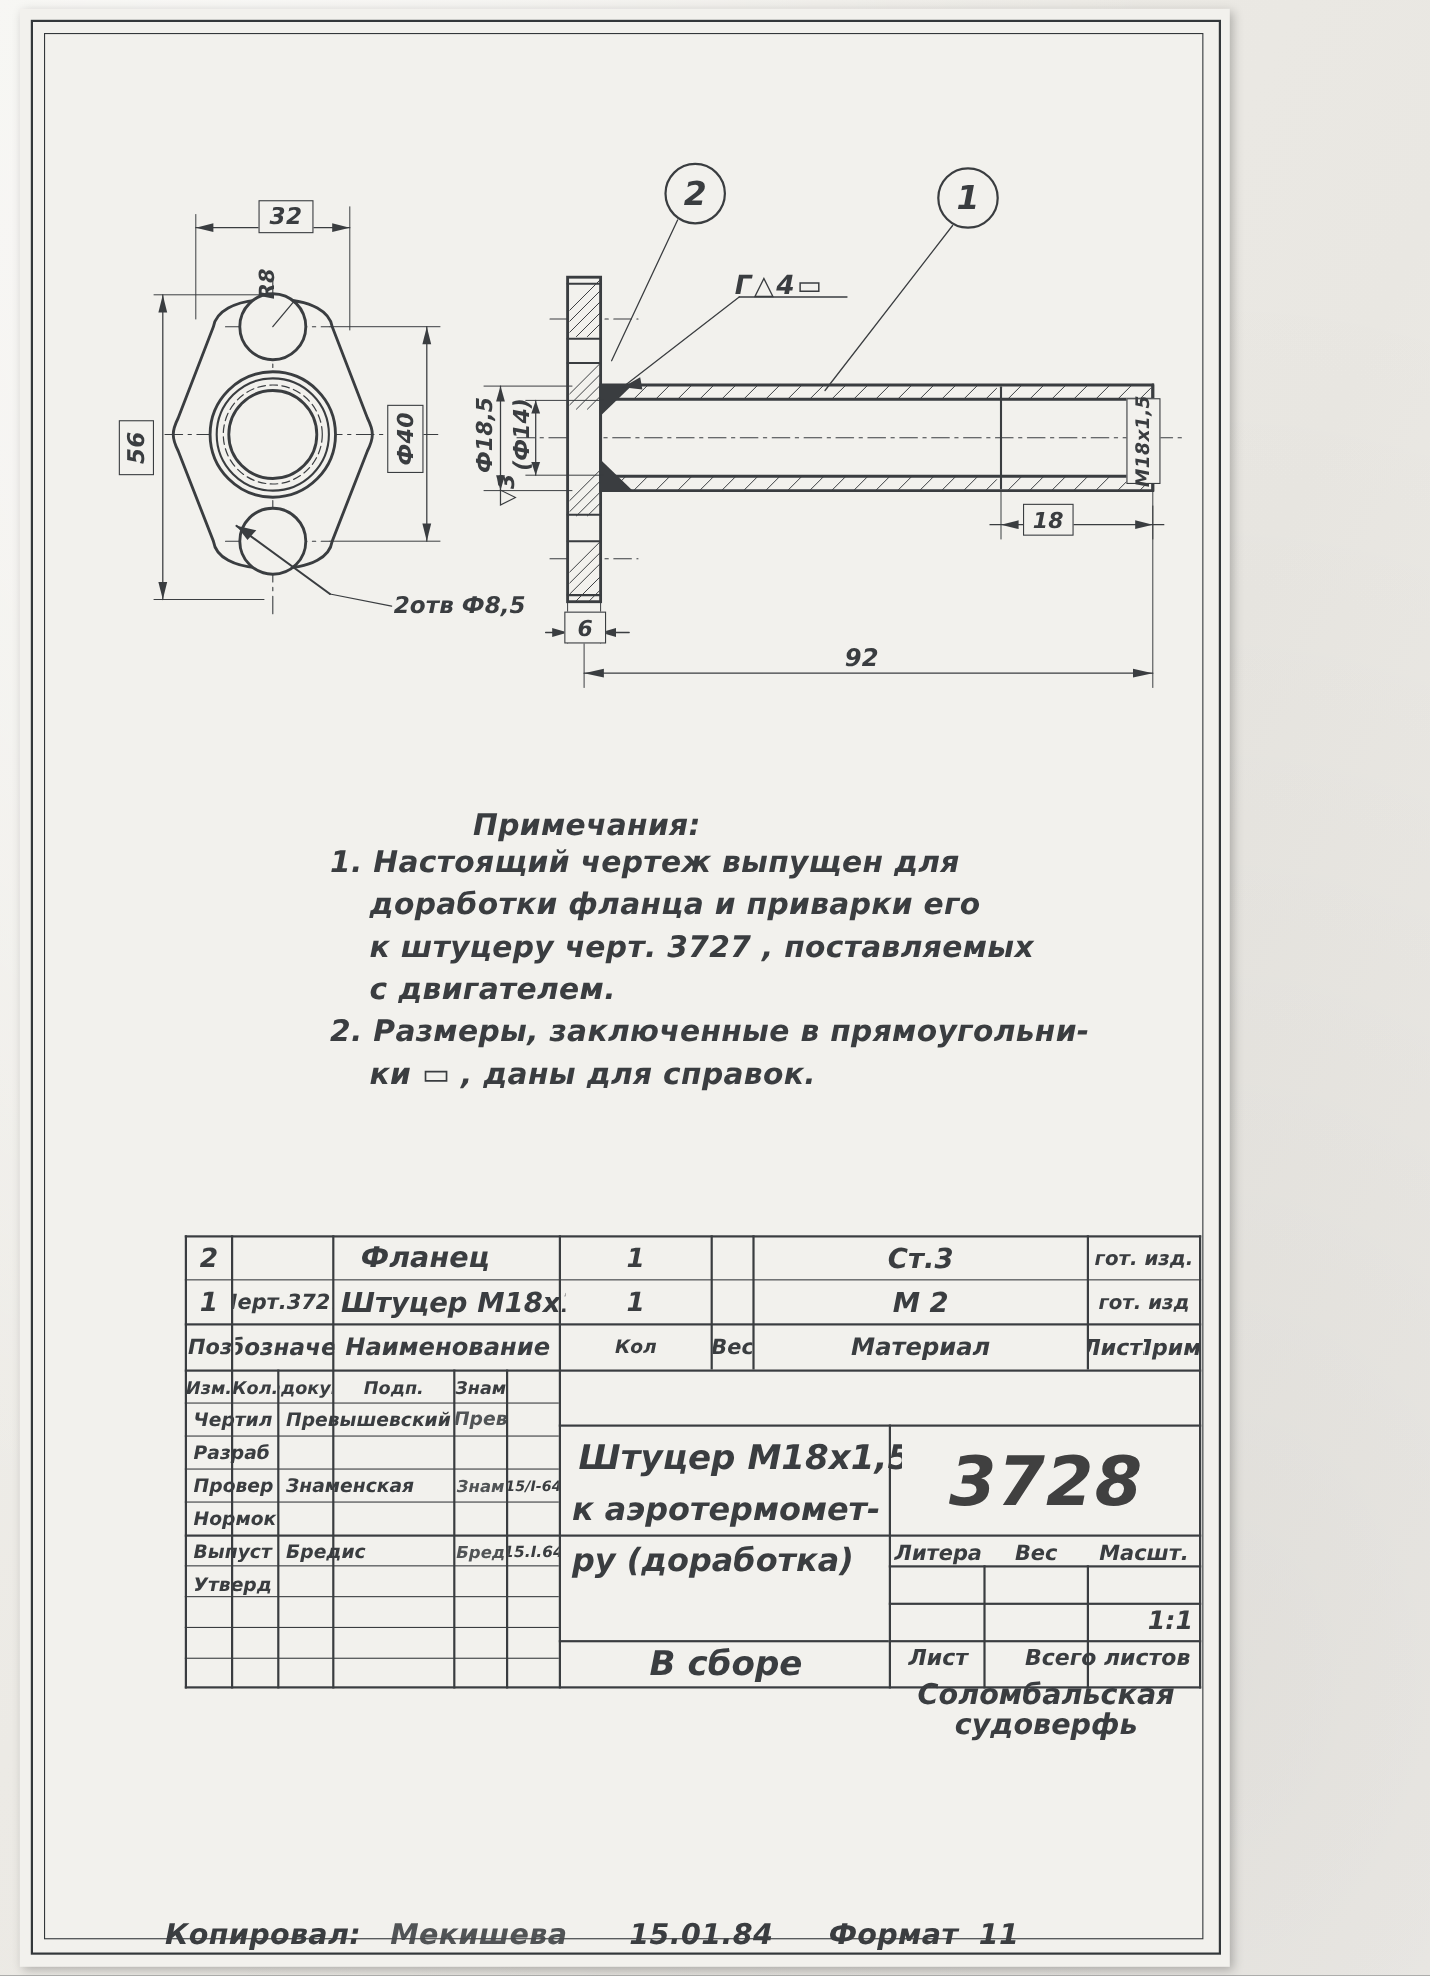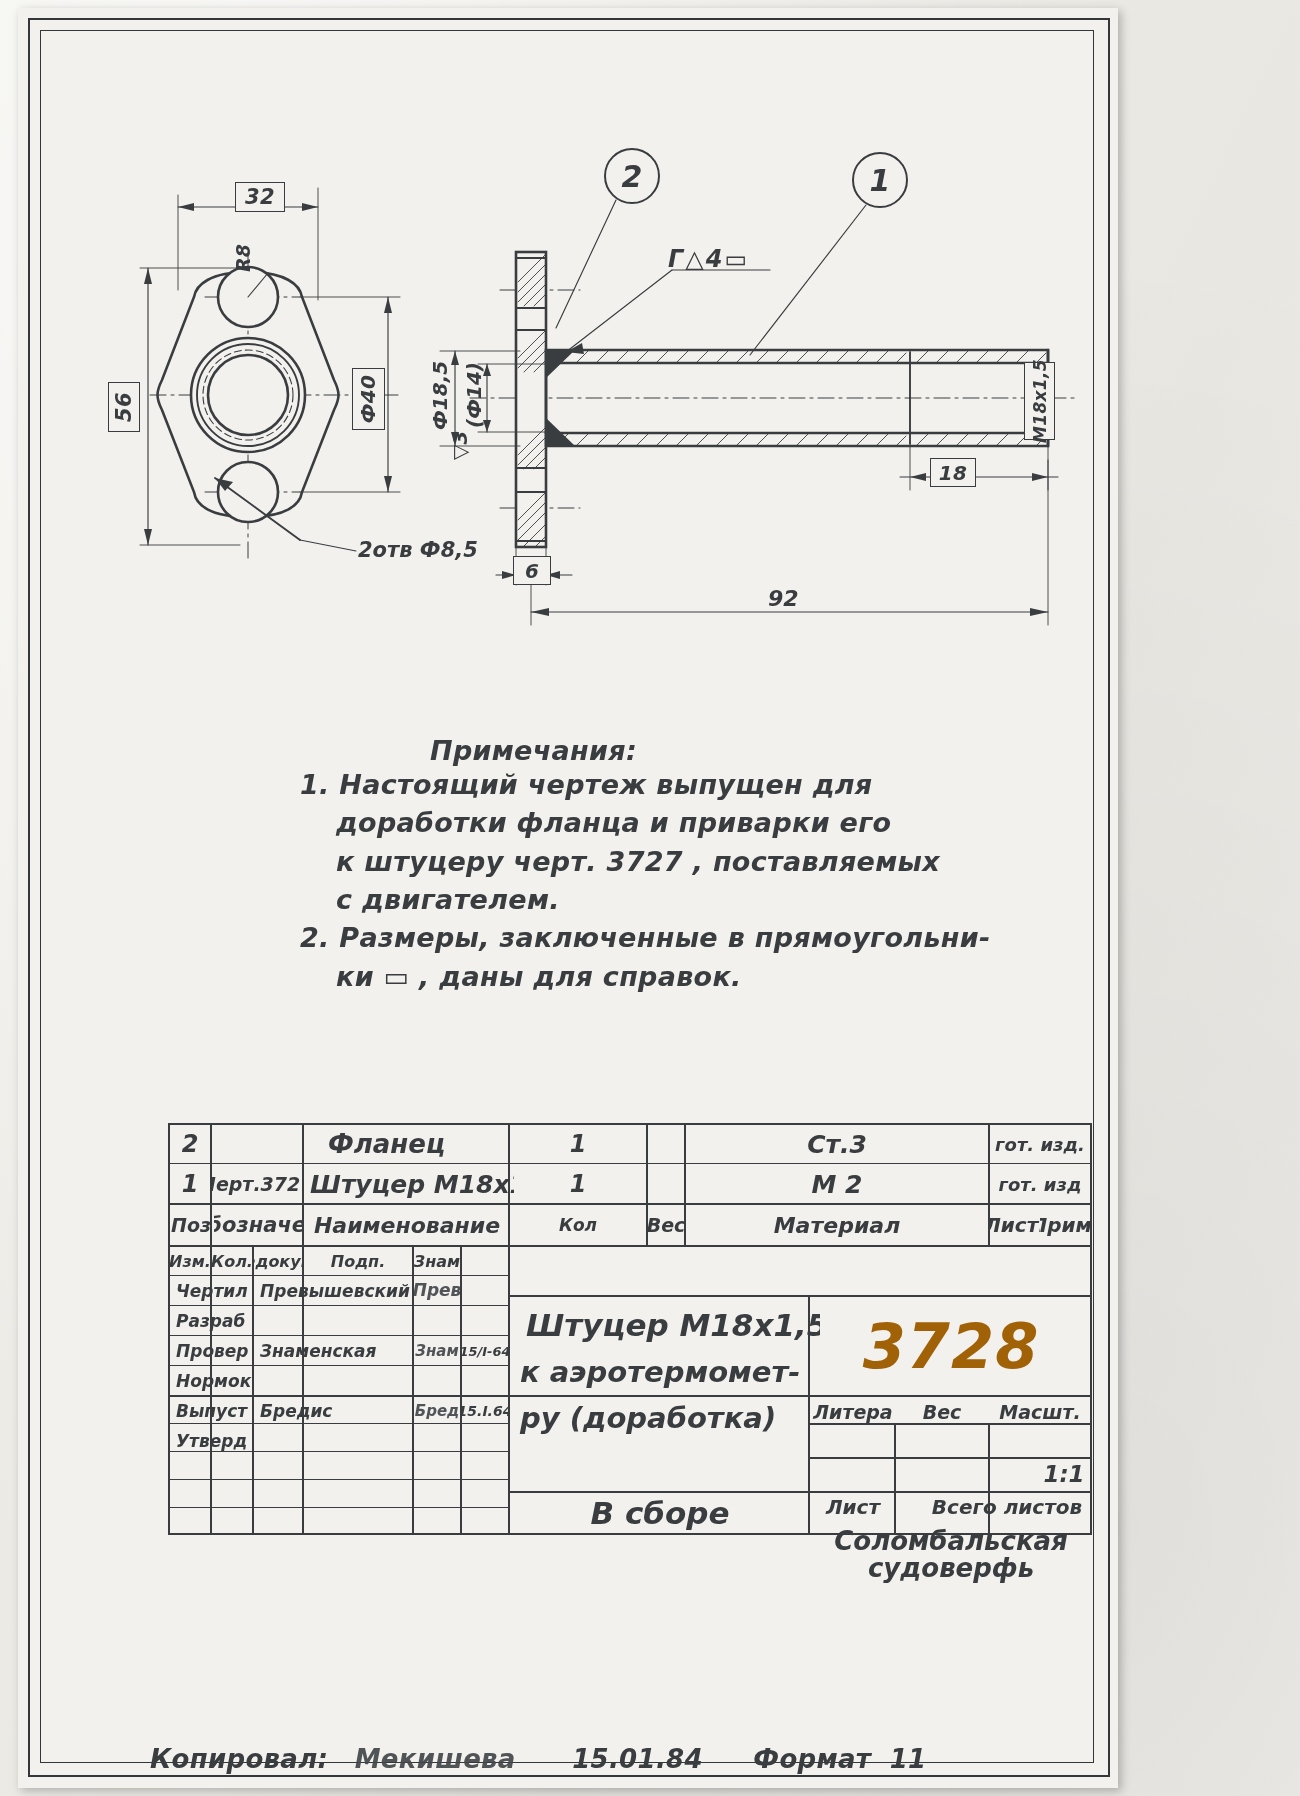--- a/index.html
+++ b/index.html
@@ -49,21 +49,21 @@
   #notes .ind{margin-left:36px;}
 
   
   #tblock{position:absolute;left:168px;top:1123px;width:924px;height:410px;}
   #tblock .g{position:absolute;background:#3a3d40;}
   .cell{position:absolute;display:flex;align-items:center;justify-content:center;
         color:#3a3d40;font-family:"DejaVu Sans",sans-serif;font-style:italic;font-weight:700;
         white-space:nowrap;overflow:hidden;}
   .cell.l{justify-content:flex-start;padding-left:6px;}
   .bignum{font-size:62px;letter-spacing:1px;font-style:italic;font-weight:700;
-          font-family:"DejaVu Sans",sans-serif;color:#a16207;}
+          font-family:"DejaVu Sans",sans-serif;color:#404040;}
   .sign{font-family:"DejaVu Sans",sans-serif;font-style:italic;font-weight:700;
         color:#44474a;opacity:.92;}
   #bottomline{position:absolute;left:150px;top:1744px;width:950px;}
   #bottomline .tx{position:static;display:inline-block;}
   .balloon{position:absolute;border:2.2px solid #3a3d40;border-radius:50%;
      background:#f2f1ed;display:flex;align-items:center;justify-content:center;
      font-family:"DejaVu Sans",sans-serif;font-style:italic;font-weight:700;
      color:#3a3d40;font-size:30px;}
 </style>
 </head>

